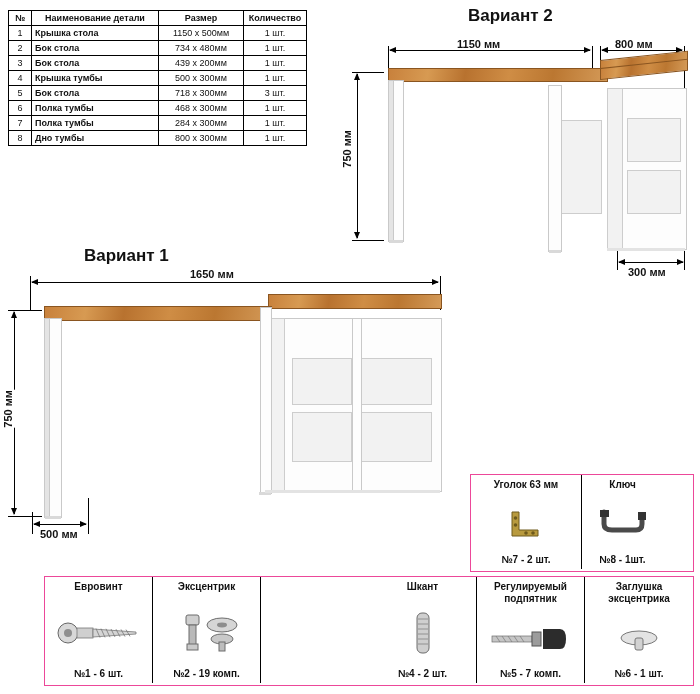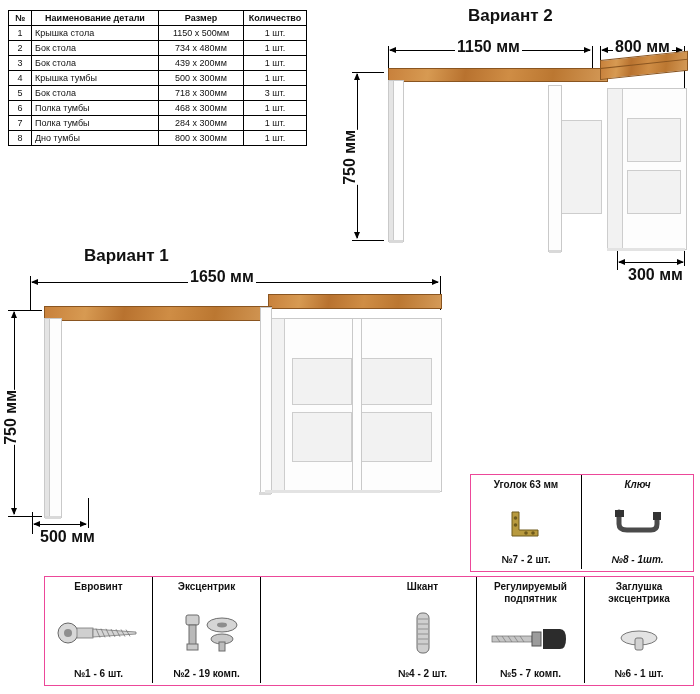--- a/index.html
+++ b/index.html
@@ -10,34 +10,34 @@
   .abs{position:absolute;}
 
   
   #parts-table{left:8px;top:10px;border-collapse:collapse;}
   #parts-table td,#parts-table th{
     border:1px solid #000;font-size:9px;padding:1px 3px;line-height:12px;
     background:#fff;
   }
   #parts-table th{font-weight:bold;text-align:center;}
   #parts-table td.num{text-align:center;width:16px;}
-  #parts-table td.name{width:120px;}
+  #parts-table td.name{width:120px;font-weight:bold;}
   #parts-table td.size{width:78px;text-align:center;}
   #parts-table td.qty{text-align:center;width:56px;}
 
   
   .variant-title{font-size:17px;font-weight:bold;}
   #variant2-title{left:468px;top:6px;}
   #variant1-title{left:84px;top:246px;}
 
   
   .dimline{background:#000;}
   .dimh{height:1px;}
   .dimv{width:1px;}
-  .dimlabel{font-size:16px;font-weight:bold;background:#fff;padding:0 2px;text-align:right;}
+  .dimlabel{font-size:11px;font-weight:bold;background:#fff;padding:0 2px;text-align:right;}
   .dimlabel.vert{writing-mode:vertical-rl;transform:rotate(180deg);}
   .arrowL,.arrowR,.arrowU,.arrowD{width:0;height:0;}
   .arrowL{border-top:3px solid transparent;border-bottom:3px solid transparent;border-right:7px solid #000;}
   .arrowR{border-top:3px solid transparent;border-bottom:3px solid transparent;border-left:7px solid #000;}
   .arrowU{border-left:3px solid transparent;border-right:3px solid transparent;border-bottom:7px solid #000;}
   .arrowD{border-left:3px solid transparent;border-right:3px solid transparent;border-top:7px solid #000;}
 
   
   .wood{background:linear-gradient(100deg,#c8813c 0%,#d79a52 18%,#b8722f 35%,#cf8d45 55%,#bb7731 75%,#d49a58 100%);
         border:1px solid #8a5520;}
@@ -224,21 +224,21 @@
       <svg width="40" height="34" viewBox="0 0 40 34" aria-hidden="true">
         <path d="M6 4 L6 28 L32 28 L32 22 L13 22 L13 4 Z" fill="#b89a3e" stroke="#6e5a1c" stroke-width="1"></path>
         <circle cx="9.5" cy="10" r="1.8" fill="#6e5a1c"></circle>
         <circle cx="9.5" cy="17" r="1.8" fill="#6e5a1c"></circle>
         <circle cx="20" cy="25" r="1.8" fill="#6e5a1c"></circle>
         <circle cx="27" cy="25" r="1.8" fill="#6e5a1c"></circle>
       </svg>
     </div>
     <div class="hw-qty">№7 - 2 шт.</div>
   </div>
-  <div class="hw-cell" style="left:111px;top:0;width:111px;height:94px;border-right:none;font-style:italic;">
+  <div class="hw-cell" style="left:96px;top:0;width:111px;height:94px;border-right:none;">
     <div class="hw-title">Ключ</div>
     <div class="hw-art">
       <svg width="54" height="34" viewBox="0 0 54 34" aria-hidden="true">
         <path d="M8 4 L8 16 Q8 22 16 22 L40 22 Q46 22 46 16 L46 8" fill="none" stroke="#4a4a4a" stroke-width="5" stroke-linecap="round"></path>
         <rect x="4" y="2" width="9" height="7" fill="#333"></rect>
         <rect x="42" y="4" width="8" height="8" fill="#333"></rect>
       </svg>
     </div>
     <div class="hw-qty">№8 - 1шт.</div>
   </div>

